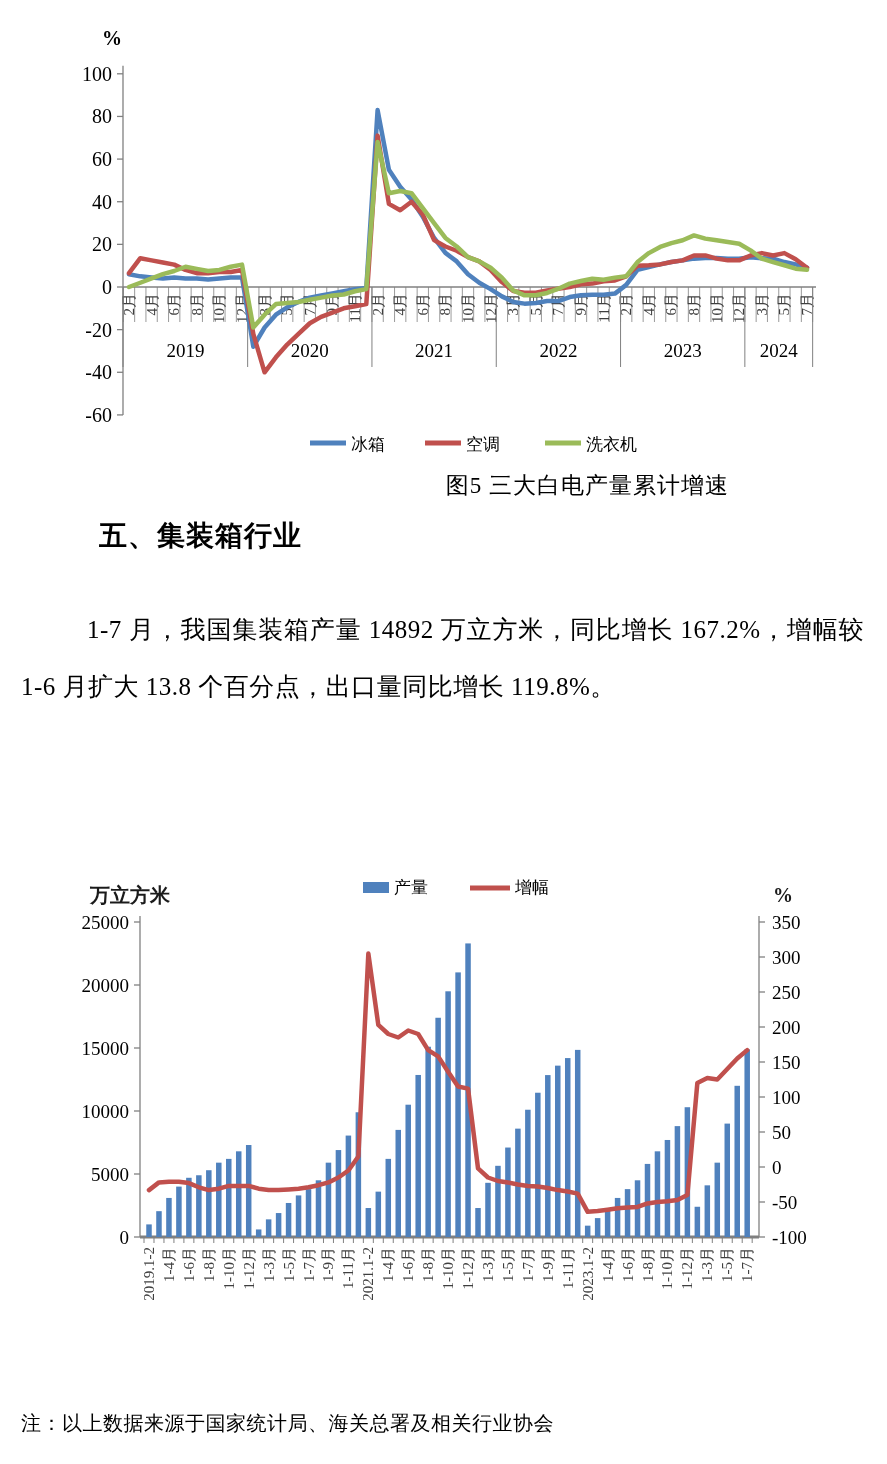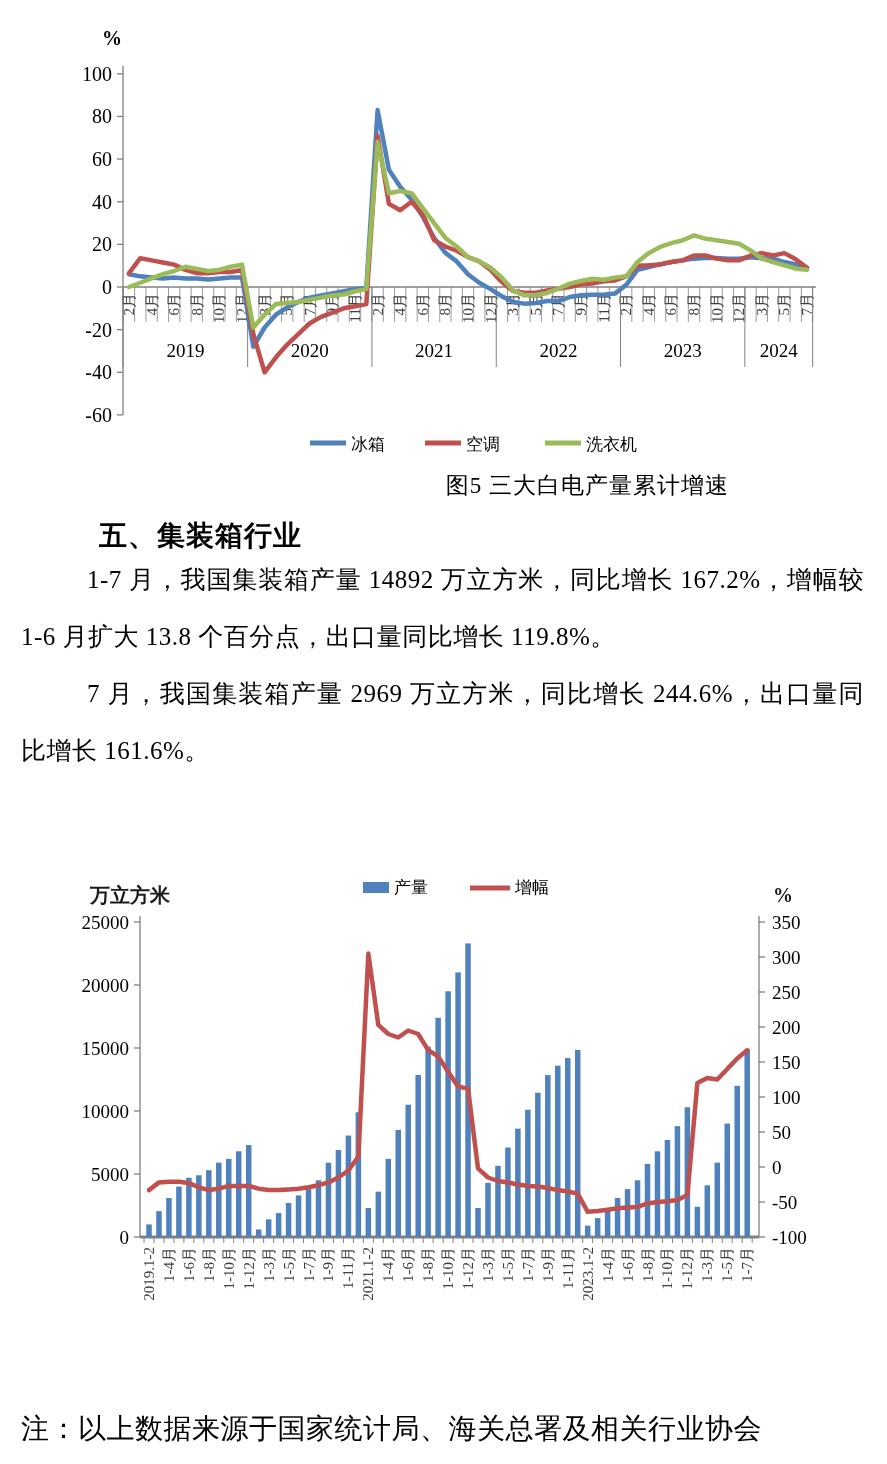--- a/index.html
+++ b/index.html
@@ -4,21 +4,21 @@
 <style>
   html,body{margin:0;padding:0;background:#ffffff;}
   .page{position:relative;width:887px;height:1464px;background:#ffffff;overflow:hidden;
         font-family:"Liberation Serif","DejaVu Serif",serif;color:#000;}
   .chart-wrap{position:absolute;}
   .caption{position:absolute;width:729px;text-align:right;font-size:23px;letter-spacing:1px;}
   .heading{position:absolute;left:87px;font-size:28px;font-weight:bold;
            font-family:"Liberation Sans","DejaVu Sans",sans-serif;letter-spacing:1px;margin-left:12px;}
   .bodytext{position:absolute;left:21px;width:843px;}
   .bodytext p{margin:0;font-size:25px;line-height:57px;text-align:justify;text-indent:66px;letter-spacing:0.5px;}
-  .note{position:absolute;left:21px;font-size:28px;letter-spacing:0.5px;}
+  .note{position:absolute;left:21px;font-size:20px;letter-spacing:0.5px;}
   svg text{font-family:"Liberation Serif","DejaVu Serif",serif;}
 </style>
 </head>
 <body>
 
 <div class="page">
 
   <div class="chart-wrap" style="left:50px;top:15px;">
     <svg id="chart1" width="795" height="452" viewBox="0 0 795 452">
         <text x="52" y="30" font-size="20" font-weight="bold" font-family="&quot;Liberation Sans&quot;,&quot;DejaVu Sans&quot;,sans-serif" fill="#000">%</text>
@@ -157,23 +157,22 @@
         <text x="416" y="435" font-size="17" fill="#000">空调</text>
         <line x1="495" y1="428" x2="531" y2="428" stroke="#9BBB59" stroke-width="5"></line>
         <text x="536" y="435" font-size="17" fill="#000">洗衣机</text>
       </svg>
   </div>
 
   <div class="caption" style="top:470px;">图5 三大白电产量累计增速</div>
 
   <div class="heading" style="top:517px;">五、集装箱行业</div>
 
-  <div class="bodytext" style="top:551px;">
+  <div class="bodytext" style="top:601px;">
     <p>1-7 月，我国集装箱产量 14892 万立方米，同比增长 167.2%，增幅较 1-6 月扩大 13.8 个百分点，出口量同比增长 119.8%。</p>
-    <p>7 月，我国集装箱产量 2969 万立方米，同比增长 244.6%，出口量同比增长 161.6%。</p>
   </div>
 
   <div class="chart-wrap" style="left:45px;top:860px;text-align:right;">
     <svg id="chart2" width="818" height="482" viewBox="0 0 818 482">
         <text x="45" y="42" font-size="20" font-weight="bold" fill="#1a1a1a" font-family="&quot;Liberation Sans&quot;,&quot;DejaVu Sans&quot;,sans-serif">万立方米</text>
         <text x="728" y="42" font-size="20" font-weight="bold" fill="#1a1a1a" font-family="&quot;Liberation Sans&quot;,&quot;DejaVu Sans&quot;,sans-serif">%</text>
         <rect x="318" y="22" width="26" height="11" fill="#4F81BD"></rect>
         <text x="349" y="33" font-size="17" fill="#000">产量</text>
         <line x1="425" y1="28" x2="465" y2="28" stroke="#C0504D" stroke-width="5"></line>
         <text x="470" y="33" font-size="17" fill="#000">增幅</text>

